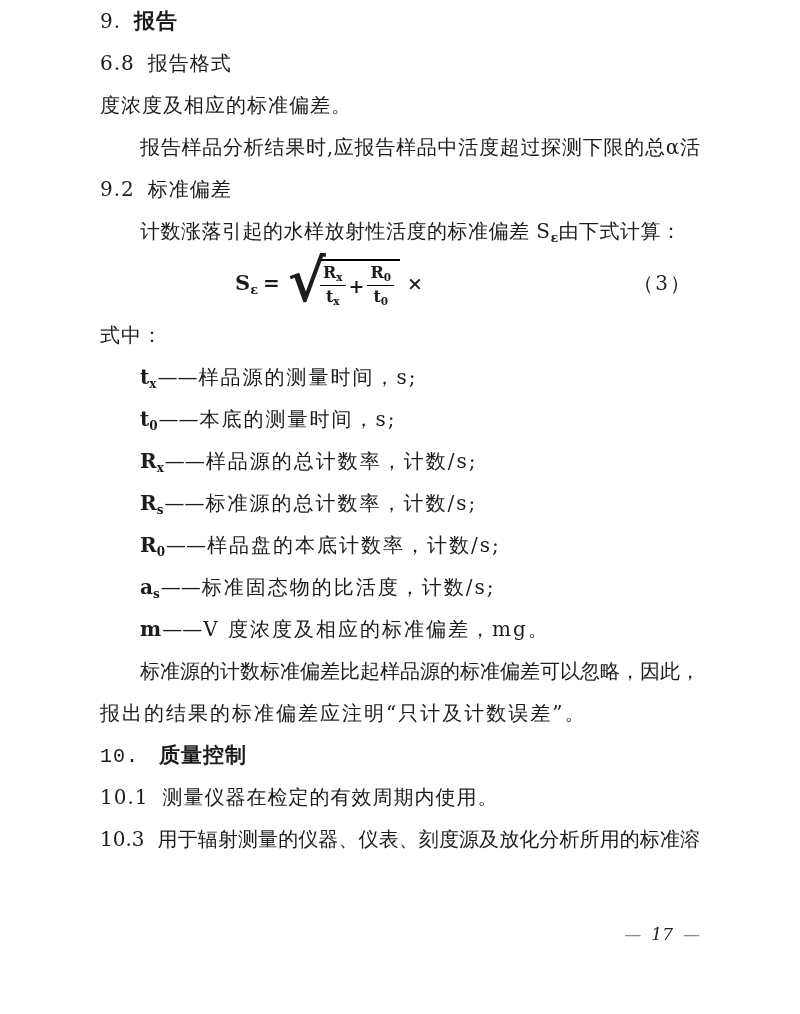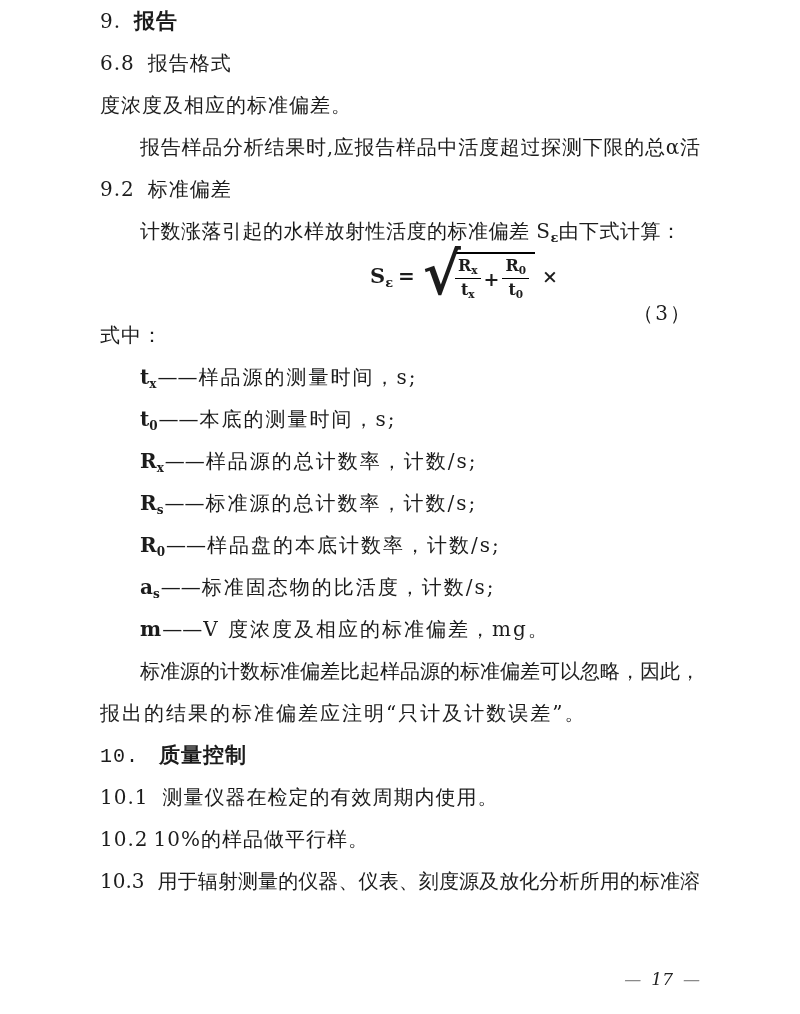--- a/index.html
+++ b/index.html
@@ -14,38 +14,38 @@
   .sp13{margin-right:13px;} .sp14{margin-right:14px;margin-top:35px;} .sp5{margin-right:5px;} .sp4{margin-right:20px;font-family:Liberation Mono, monospace;}
   .tight{letter-spacing:0.5px;}
   .ls2{letter-spacing:2px;}
   
   .def{padding-left:40px;letter-spacing:2px;}
   .sym{font-weight:bold;letter-spacing:0;}
   .sub{font-size:12px;vertical-align:-4px;letter-spacing:0;}
   .dash{letter-spacing:0;margin:0 1px;}
   .inlsub{font-size:13px;vertical-align:-4px;font-weight:bold;letter-spacing:0;}
   
-  .frow{height:62px;display:flex;align-items:center;flex-direction:column;}
+  .frow{height:62px;display:flex;align-items:center;}
   .formula{margin-left:135px;display:flex;align-items:center;font-weight:bold;letter-spacing:0;}
   .lhs{font-size:21px;}
   .lsub{font-size:13px;vertical-align:-4px;}
   .feq{font-size:20px;margin:0 8px 0 5px;}
   .sqrt{display:flex;align-items:center;}
   .rsign{font-size:58px;line-height:44px;font-weight:bold;transform:translateY(-2px);}
   .rbody{display:flex;align-items:center;border-top:2px solid #000;margin-left:-8px;
          padding:3px 6px 0 2px;gap:2px;}
   .frac{display:inline-flex;flex-direction:column;align-items:center;font-size:16px;line-height:1.15;}
   .frac .fn{border-bottom:1.6px solid #000;padding:0 3px 2px;white-space:nowrap;}
   .frac .fd{padding-top:2px;white-space:nowrap;}
   .fsub{font-size:10.5px;vertical-align:-3px;}
   .fop{font-size:19px;margin:0 1px;}
   .times{margin:0 7px;}
   .eqnum{margin-left:auto;margin-right:8px;font-size:20px;letter-spacing:2px;}
   
-  .footer{position:absolute;right:100px;top:916px;height:42px;line-height:42px;
+  .footer{position:absolute;right:100px;top:871px;height:42px;line-height:42px;
           font-size:17px;white-space:pre;font-style:italic;}
   .fdash{color:#8a8a8a;letter-spacing:0;}
   .fnum{color:#222;margin:0 10px;}
 </style>
 </head>
 <body>
 
 <div class="page">
   <div class="content">
 
@@ -119,23 +119,20 @@
     <div class="ln ls2">报出的结果的标准偏差应注明“只计及计数误差”。</div>
 
     <div class="ln heading">
       <span class="hnum sp4">10.</span><span>质量控制</span>
     </div>
 
     <div class="ln">
       <span class="sp14">10.1</span><span>测量仪器在检定的有效周期内使用。</span>
     </div>
 
-    <div class="ln">
-      <span class="sp5">10.2</span><span>10%的样品做平行样。</span>
-    </div>
 
     <div class="ln just">
       <span class="sp13">10.3</span><span>用于辐射测量的仪器、仪表、刻度源及放化分析所用的标准溶</span>
     </div>
 
   </div>
 
   <div class="footer">
     <span class="fdash">—</span><span class="fnum">17</span><span class="fdash">—</span>
   </div>

